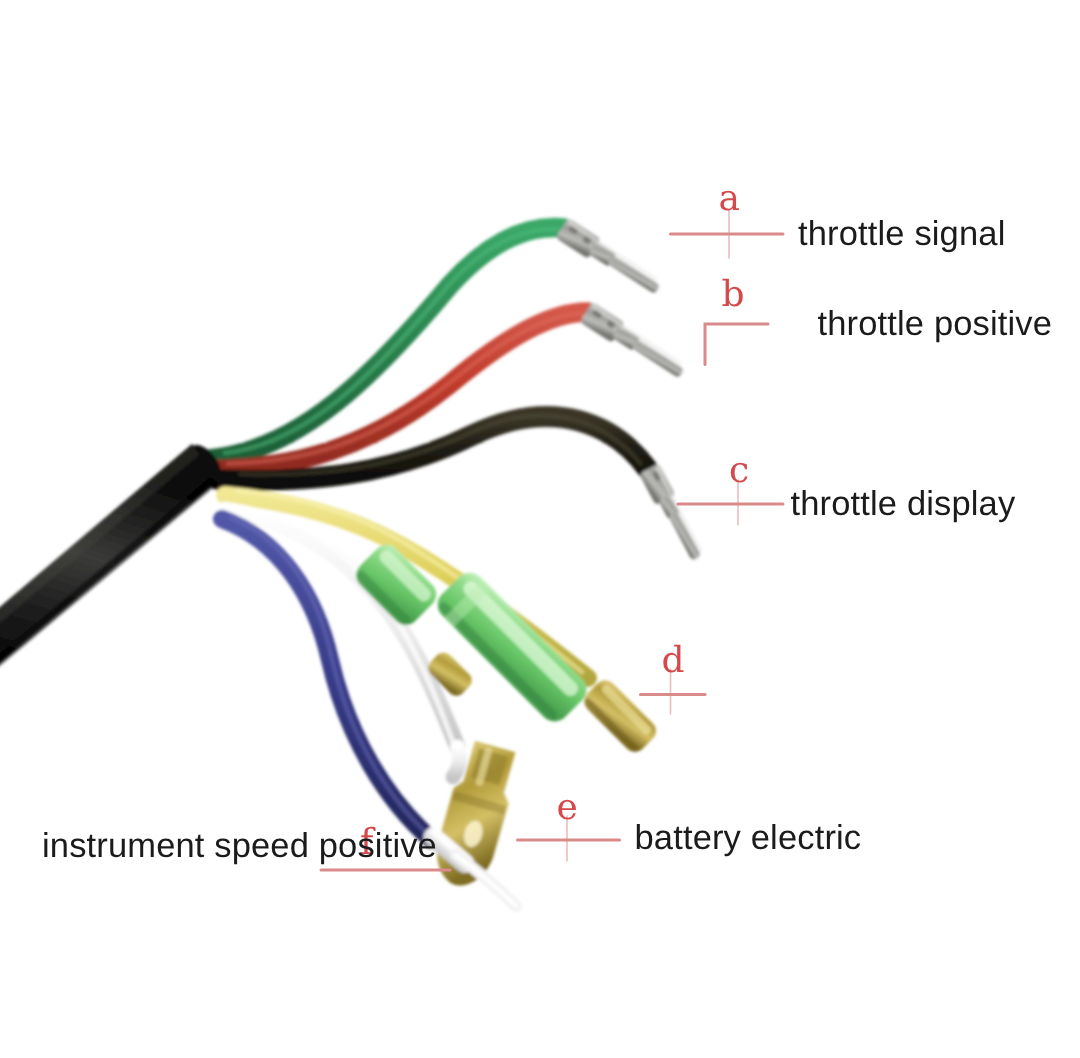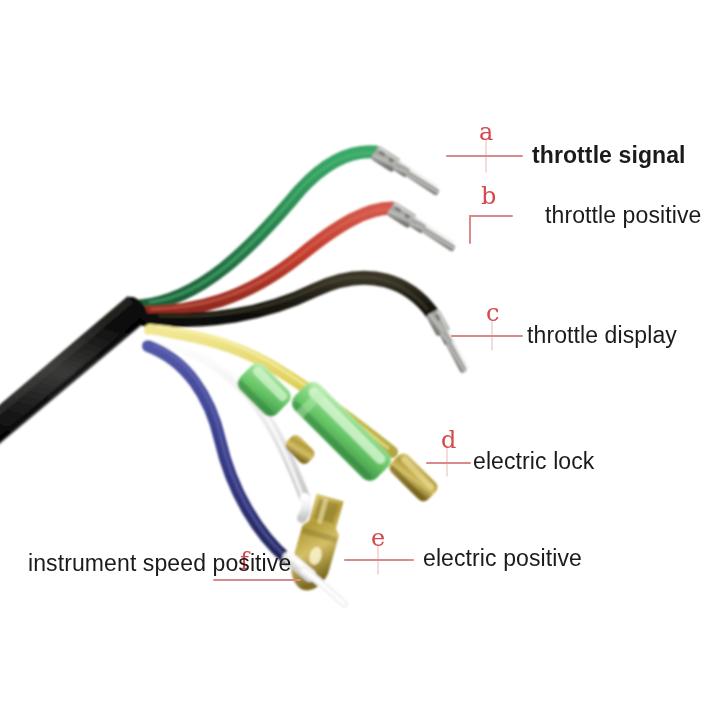--- a/index.html
+++ b/index.html
@@ -226,20 +226,19 @@
     </g>
   </svg>
 
   <span class="key-letter" style="left:479px; top:120px;">a</span>
   <span class="key-letter" style="left:481px; top:184px;">b</span>
   <span class="key-letter" style="left:486px; top:301px;">c</span>
   <span class="key-letter" style="left:441px; top:428px;">d</span>
   <span class="key-letter" style="left:371px; top:526px;">e</span>
   <span class="key-letter" style="left:240px; top:549px;">f</span>
 
-  <span class="label-text" style="left:532px; top:144px;font-weight:bold;">throttle signal</span>
+  <span class="label-text" style="left:532px; top:144px;">throttle signal</span>
   <span class="label-text" style="left:518px; top:204px;margin-left:27px;">throttle positive</span>
   <span class="label-text" style="left:527px; top:324px;">throttle display</span>
-  <span class="label-text" style="left:473px; top:450px;">electric lock</span>
-  <span class="label-text" style="left:423px; top:547px;">electric positive</span>
+  <span class="label-text" style="left:423px; top:547px;">battery electric</span>
   <span class="label-text" style="left:28px; top:552px;">instrument speed positive</span>
 
 </div>
 
 </body></html>

